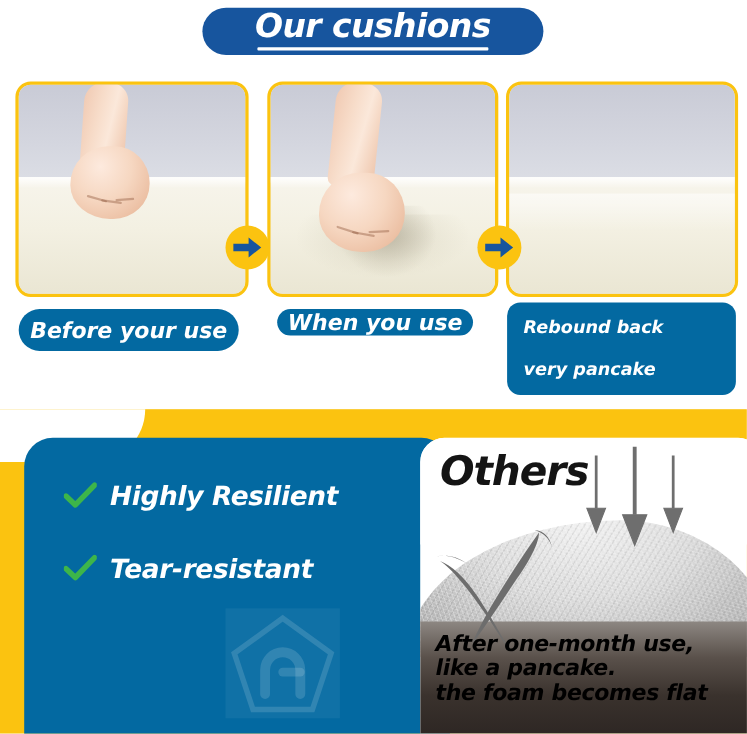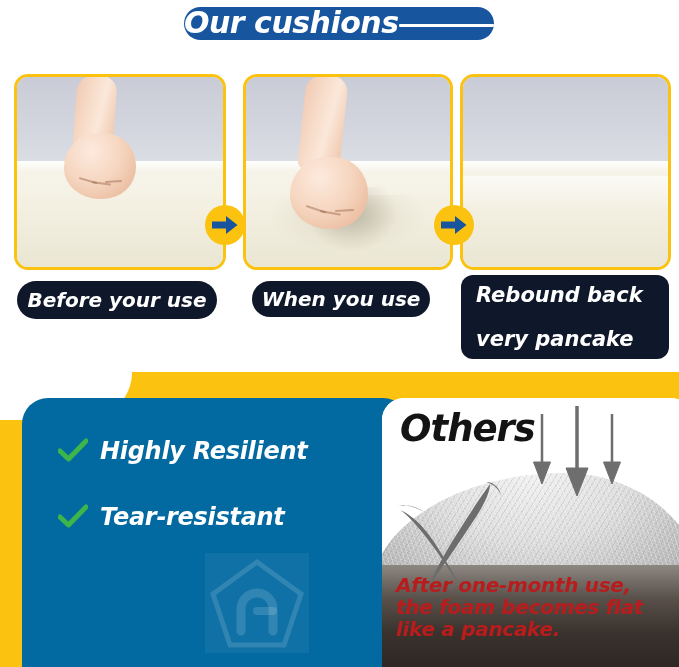--- a/index.html
+++ b/index.html
@@ -3,23 +3,23 @@
 <meta charset="utf-8">
 <style>
   html,body{margin:0;padding:0;background:#ffffff;}
   body{
     width:679px;height:667px;overflow:hidden;position:relative;
     font-family:"DejaVu Sans","Liberation Sans",sans-serif;
   }
 
   
   .header-pill{
-    position:absolute;left:184px;top:7px;width:310px;height:33px;
+    position:absolute;left:184px;top:7px;width:310px;height:43px;
     background:#17559E;border-radius:24px;
-    display:flex;flex-direction:row;align-items:center;justify-content:center;
+    display:flex;flex-direction:column;align-items:center;justify-content:center;
   }
   .header-pill .htext{
     color:#ffffff;font-style:italic;font-weight:bold;font-size:30px;
     letter-spacing:-0.5px;line-height:1;white-space:nowrap;
     margin-top:-1px;
   }
   .header-pill .hrule{
     width:210px;height:3px;background:#ffffff;margin-top:3px;border-radius:1px;
   }
 
@@ -80,30 +80,30 @@
   .arrow-badge{
     position:absolute;width:40px;height:40px;border-radius:50%;
     background:#FBC310;display:flex;align-items:center;justify-content:center;
     z-index:6;
   }
   #arrow-1{left:205px;top:139px;}
   #arrow-2{left:434px;top:139px;}
 
   
   .cap-pill{
-    position:absolute;background:#0f172a;border-radius:20px;
+    position:absolute;background:#0369a1;border-radius:20px;
     display:flex;align-items:center;justify-content:center;
     color:#ffffff;font-style:italic;font-weight:bold;
   }
   #cap-1{left:17px;top:281px;width:200px;height:38px;font-size:20px;}
-  #cap-2{left:252px;top:281px;width:178px;height:36px;font-size:20px;}
+  #cap-2{left:252px;top:281px;width:178px;height:24px;font-size:20px;}
   #cap-3{
     left:461px;top:275px;width:208px;height:84px;border-radius:12px;
     flex-direction:column;align-items:flex-start;justify-content:center;
-    padding-left:15px;box-sizing:border-box;font-size:21px;line-height:1.06;gap:21px;
+    padding-left:15px;box-sizing:border-box;font-size:16px;line-height:1.06;gap:21px;
   }
   #cap-3 span{display:block;white-space:nowrap;}
 
   
   .yellow-bg{
     position:absolute;left:0;top:372px;width:679px;height:295px;background:#FBC310;
   }
   .notch-mask{
     position:absolute;left:0;top:372px;width:132px;height:48px;
     background:#ffffff;border-bottom-right-radius:120px;
@@ -162,21 +162,21 @@
   }
   .others-title{
     position:absolute;left:18px;top:12px;z-index:4;
     font-style:italic;font-weight:bold;font-size:37px;color:#141414;
     letter-spacing:-1px;line-height:1;
   }
   .down-arrows{position:absolute;left:148px;top:8px;width:110px;height:100px;z-index:4;}
   .xmark{position:absolute;left:12px;top:82px;width:135px;height:110px;z-index:3;}
   .others-caption{
     position:absolute;left:14px;top:176px;z-index:5;
-    color:#b91c1c;font-style:italic;font-weight:bold;font-size:20px;
+    color:#000000;font-style:italic;font-weight:bold;font-size:20px;
     line-height:1.1;letter-spacing:-0.3px;
   }
   .others-caption span{display:block;white-space:nowrap;}
 </style>
 </head>
 <body>
 
 <div class="header-pill">
   <div class="htext">Our cushions</div>
   <div class="hrule"></div>
@@ -309,16 +309,16 @@
         <path d="M6 30 C16 36 34 58 50 82 C58 94 64 104 68 109 C62 98 52 80 40 62 C28 44 16 34 6 30 Z"></path>
         <path d="M96 4 C86 18 66 48 52 72 C44 86 38 98 35 106 C44 94 60 70 76 46 C90 26 96 12 96 4 Z"></path>
         <path d="M2 26 C10 24 20 26 30 32 C22 26 12 24 2 26 Z"></path>
         <path d="M92 2 C100 4 106 10 108 18 C106 8 100 2 92 2 Z"></path>
       </g>
     </svg>
   </div>
 
   <div class="others-caption">
     <span>After one-month use,</span>
+    <span>like a pancake.</span>
     <span>the foam becomes flat</span>
-    <span>like a pancake.</span>
   </div>
 </div>
 
 </body></html>

